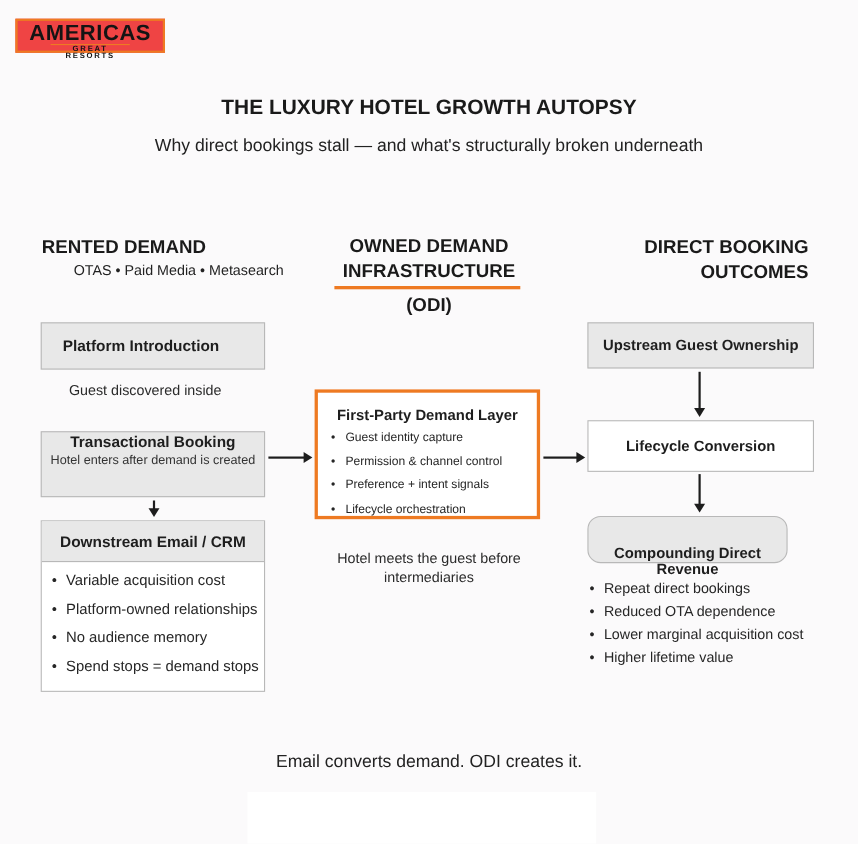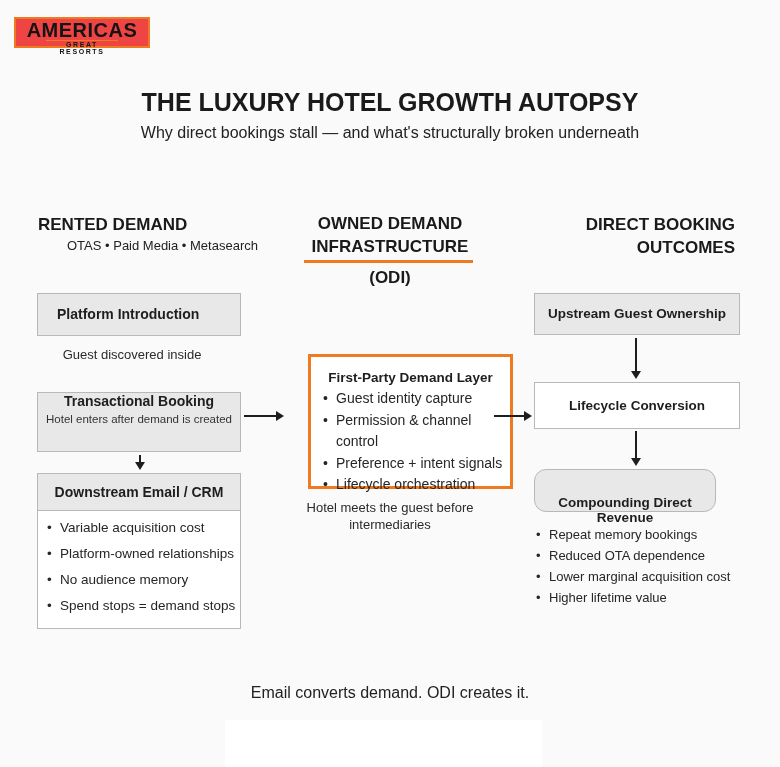--- a/index.html
+++ b/index.html
@@ -4,40 +4,40 @@
 <style>
   * { box-sizing: border-box; margin: 0; padding: 0; }
   html, body { width: 780px; height: 767px; background: #fbfafb; overflow: hidden; }
   body { position: relative; font-family: "Liberation Sans", sans-serif; color: #1d1d1d; }
   .abs { position: absolute; }
 
   .logo { left: 14px; top: 17px; width: 136px; height: 31px; border: 2px solid #ee7a22; background: #ef4444; text-align: center; }
   .logo .main { font-size: 20px; font-weight: bold; letter-spacing: 0.5px; line-height: 19px; margin-top: 2px; color: #141414; }
   .logo .sub { font-size: 7px; font-weight: bold; letter-spacing: 1.6px; line-height: 7px; color: #141414; border-top: 1px solid #ee7a22; margin: 0 30px; padding-top: 0px; }
 
-  .title { left: 0; width: 780px; top: 88px; text-align: center; font-size: 25px; font-weight: bold; color: #1a1a1a; }
+  .title { left: 0; width: 780px; top: 88px; text-align: center; font-size: 19px; font-weight: bold; color: #1a1a1a; }
   .subtitle { left: 0; width: 780px; top: 124px; text-align: center; font-size: 16px; color: #222; }
 
   .col-head { font-weight: bold; font-size: 17px; color: #1a1a1a; line-height: 23px; }
   .col-sub { font-size: 13px; color: #222; margin-left: 32px; }
 
   .box { border: 1px solid #b8b8b8; background: #e8e8e8; text-align: center; }
   .box.white { background: #fff; }
   .box .bt { font-weight: bold; font-size: 14px; color: #1e1e1e; }
   .box .bs { font-size: 11.5px; color: #333; margin-top: 4px; }
 
   .caption { font-size: 13px; color: #2a2a2a; text-align: center; line-height: 17px; }
 
   .blist { list-style: none; font-size: 13.5px; color: #262626; }
   .blist li { position: relative; padding-left: 13px; }
   .blist li::before { content: "•"; position: absolute; left: 0; top: 0; }
 
-  .odi-box { left: 286px; top: 354px; width: 205px; height: 135px; border: 3px solid #ee7a22; background: #fff; padding: 13px 0 0 12px; margin-left: 22px; }
+  .odi-box { left: 286px; top: 354px; width: 205px; height: 118px; border: 3px solid #ee7a22; background: #fff; padding: 13px 0 0 12px; }
   .odi-box .bt { font-weight: bold; font-size: 13.5px; text-align: center; margin-left: -12px; color: #1e1e1e; }
-  .odi-box .blist { margin-top: 3px; font-size: 14px; line-height: 21.5px; }
+  .odi-box .blist { margin-top: 3px; font-size: 11px; line-height: 21.5px; }
 
   .hline { height: 2px; background: #1d1d1d; }
   .vline { width: 2px; background: #1d1d1d; }
   .arrow-r { width: 0; height: 0; border-top: 5px solid transparent; border-bottom: 5px solid transparent; border-left: 8px solid #1d1d1d; }
   .arrow-d { width: 0; height: 0; border-left: 5px solid transparent; border-right: 5px solid transparent; border-top: 8px solid #1d1d1d; }
 
   .footer { left: 0; width: 780px; top: 684px; text-align: center; font-size: 16px; color: #222; }
   .blank { left: 225px; top: 720px; width: 317px; height: 47px; background: #ffffff; }
 </style>
 </head>
@@ -127,20 +127,20 @@
 </div>
 
 <div class="abs vline" style="left:635px; top:431px; height:28px;"></div>
 <div class="abs arrow-d" style="left:631px; top:458px;"></div>
 
 <div class="abs box" style="left:534px; top:469px; width:182px; height:43px; padding-top:25px;border-radius:12px;">
   <div class="bt" style="font-size:13.5px;">Compounding Direct Revenue</div>
 </div>
 
 <ul class="abs blist" style="left:536px; top:524px; font-size:13px; line-height:21px;">
-  <li>Repeat memory bookings</li>
+  <li>Repeat direct bookings</li>
   <li>Reduced OTA dependence</li>
   <li>Lower marginal acquisition cost</li>
   <li>Higher lifetime value</li>
 </ul>
 
 <div class="abs footer">Email converts demand. ODI creates it.</div>
 <div class="abs blank"></div>
 
 </body></html>

